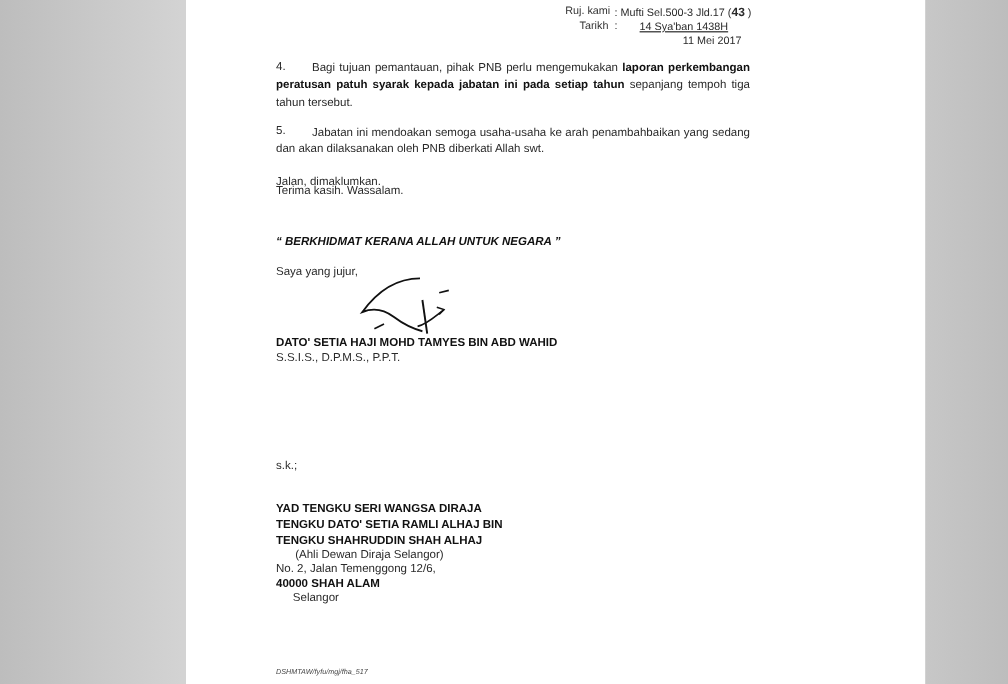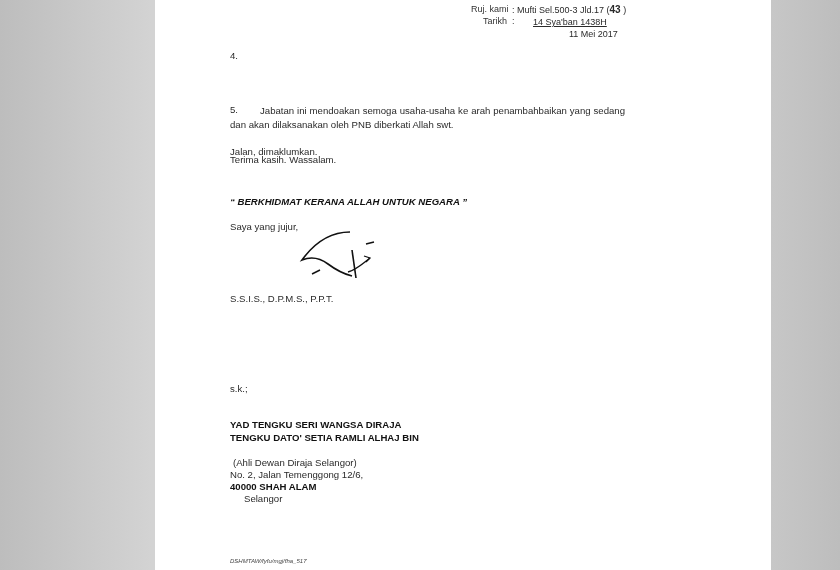--- a/index.html
+++ b/index.html
@@ -28,42 +28,45 @@
 <div class="paper">
 
   <span class="ref-label" style="left:316px; top:4px;">Ruj. kami</span>
   <span class="t ref" style="left:357px; top:4px;"><span>: Mufti Sel.500-3 Jld.17 (</span><span style="font-weight:bold;font-size:10px;">43</span> <span>)</span></span>
   <span class="ref-label" style="left:316px; top:16px;margin-left:12px;">Tarikh</span>
   <span class="ref-label" style="left:357px; top:16px;">:</span>
   <span class="t ref u" style="left:378px; top:16px;">14 Sya'ban 1438H</span>
   <span class="t ref" style="left:385px; top:28px;margin-left:29px;">11 Mei 2017</span>
 
   <span class="t" style="left:75px; top:50px;">4.</span>
+  <div class="t just" style="left:75px; top:50px; text-indent:30px;"><span>Bagi tujuan pemantauan, pihak PNB perlu mengemukakan </span><span class="b">laporan perkembangan peratusan patuh syarak kepada jabatan ini pada setiap tahun</span><span> sepanjang tempoh tiga tahun tersebut.</span></div>
 
   <span class="t" style="left:75px; top:104px;">5.</span>
   <div class="t just" style="left:75px; top:104px; text-indent:30px;">Jabatan ini mendoakan semoga usaha-usaha ke arah penambahbaikan yang sedang dan akan dilaksanakan oleh PNB diberkati Allah swt.</div>
 
   <span class="t" style="left:75px; top:146px;">Jalan, dimaklumkan.</span>
   <span class="t" style="left:75px; top:154px;">Terima kasih. Wassalam.</span>
   <span class="t ital" style="left:75px; top:196px;">“ BERKHIDMAT KERANA ALLAH UNTUK NEGARA ”</span>
   <span class="t" style="left:75px; top:221px;">Saya yang jujur,</span>
 
   <svg class="sig" style="left:135px; top:230px;" viewBox="0 0 110 50">
     <path d="M60 2 C40 2, 25 12, 12 30 C22 26, 30 28, 38 34 C46 40, 54 44, 62 46" fill="none" stroke="#111" stroke-width="1.6"></path>
     <path d="M62 20 L66 48" fill="none" stroke="#111" stroke-width="1.6"></path>
     <path d="M58 42 C66 40, 72 34, 80 28" fill="none" stroke="#111" stroke-width="1.4"></path>
     <path d="M76 14 L84 12" fill="none" stroke="#111" stroke-width="1.4"></path>
     <path d="M22 44 L30 40" fill="none" stroke="#111" stroke-width="1.4"></path>
     <path d="M74 26 L80 28 L76 32" fill="none" stroke="#111" stroke-width="1.2"></path>
   </svg>
 
+  <span class="t b" style="left:75px; top:280px;">DATO' SETIA HAJI MOHD TAMYES BIN ABD WAHID</span>
   <span class="t" style="left:75px; top:293px;">S.S.I.S., D.P.M.S., P.P.T.</span>
 
   <span class="t" style="left:75px; top:383px;">s.k.;</span>
   <span class="t b" style="left:75px; top:419px;">YAD TENGKU SERI WANGSA DIRAJA</span>
   <span class="t b" style="left:75px; top:432px;">TENGKU DATO' SETIA RAMLI ALHAJ BIN</span>
-  <span class="t" style="left:78px; top:457px;">(Ahli Dewan Diraja Selangor)</span>
+  <span class="t b" style="left:75px; top:445px;">TENGKU SHAHRUDDIN SHAH ALHAJ</span>
+  <span class="t" style="left:91px; top:457px;">(Ahli Dewan Diraja Selangor)</span>
   <span class="t" style="left:75px; top:469px;">No. 2, Jalan Temenggong 12/6,</span>
   <span class="t b" style="left:75px; top:481px;">40000 SHAH ALAM</span>
   <span class="t" style="left:89px; top:493px;">Selangor</span>
 
   <span class="t footer" style="left:75px; top:555px;">DSHMTAW/fyfu/mgj/fha_517</span>
 </div>
 
 </body></html>

